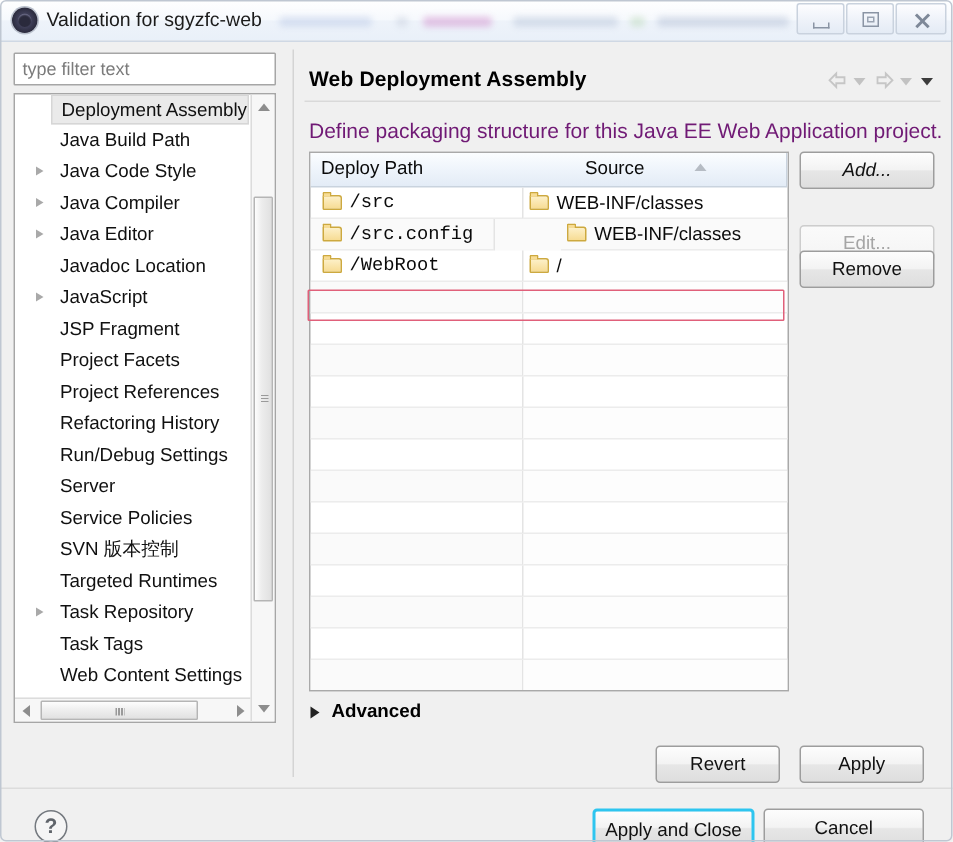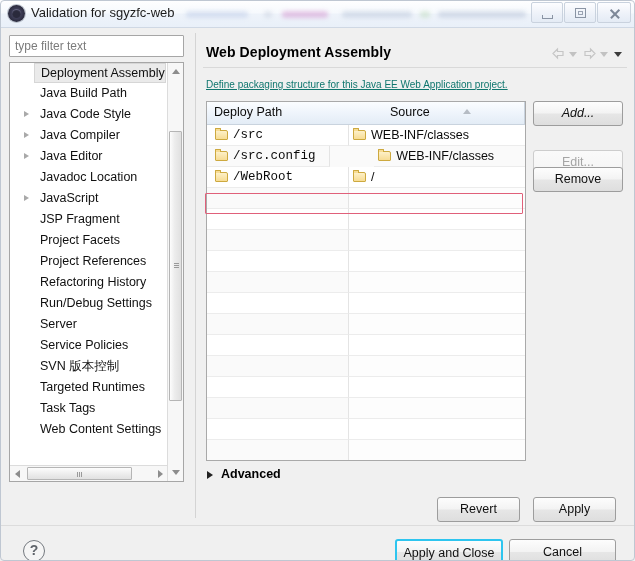--- a/index.html
+++ b/index.html
@@ -148,21 +148,21 @@
     letter-spacing:.1px;
   }
   .navbar{position:absolute;right:2px;top:9px;height:18px;display:flex;align-items:center;}
   .nav-ico{position:relative;width:15px;height:15px;margin-left:2px;}
   .nav-caret{position:relative;width:13px;height:15px;margin-left:1px;}
   .caret{position:absolute;left:2px;top:6px;width:0;height:0;
     border-top:5px solid #c2c2c2;border-left:4.5px solid transparent;border-right:4.5px solid transparent;}
   .caret.dark{border-top-color:#3c3c3c;}
   .titlesep{position:absolute;left:0;top:32px;width:424px;height:1px;background:#d9d9d9;}
 
-  .desc{position:absolute;left:3px;top:44px;font-size:10px;color:#0f766e;white-space:nowrap;text-decoration:underline;}
+  .desc{position:absolute;left:3px;top:44px;font-size:14px;color:#701a75;white-space:nowrap;}
 
   
   .tablewrap{
     position:absolute;left:3px;top:66px;width:320px;height:360px;
     background:#ffffff;border:1px solid #a9a9a9;box-sizing:border-box;
     overflow:hidden;
   }
   .thead{display:flex;height:22px;
     background:linear-gradient(to bottom,#fbfdff 0%,#eef4fb 52%,#e3ecf6 100%);
     border-bottom:1px solid #c9d3de;}
@@ -302,20 +302,21 @@
           <div class="titem"><span class="twisty"></span><span>JavaScript</span></div>
           <div class="titem"><span>JSP Fragment</span></div>
           <div class="titem"><span>Project Facets</span></div>
           <div class="titem"><span>Project References</span></div>
           <div class="titem"><span>Refactoring History</span></div>
           <div class="titem"><span>Run/Debug Settings</span></div>
           <div class="titem"><span>Server</span></div>
           <div class="titem"><span>Service Policies</span></div>
           <div class="titem"><span>SVN 版本控制</span></div>
           <div class="titem"><span>Targeted Runtimes</span></div>
+          <div class="titem"><span class="twisty"></span><span>Task Repository</span></div>
           <div class="titem"><span>Task Tags</span></div>
           <div class="titem"><span>Web Content Settings</span></div>
 
         </div>
 
         <div class="hscroll">
           <div class="hs-lf">
               <span class="arr-lf"></span>
             </div>
           <div class="hs-thumb"></div>

